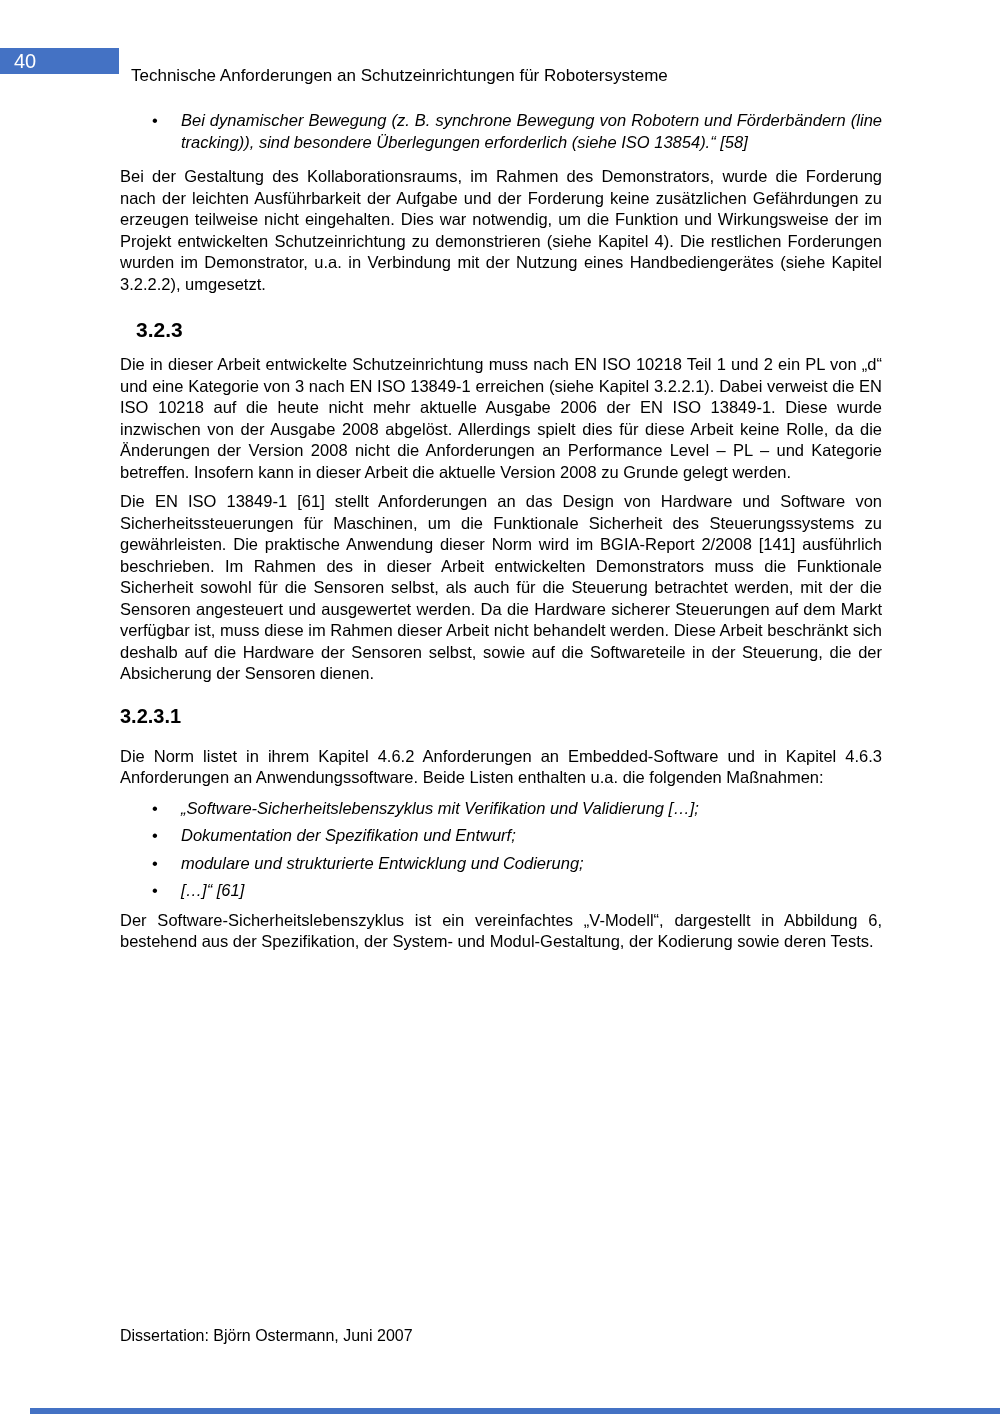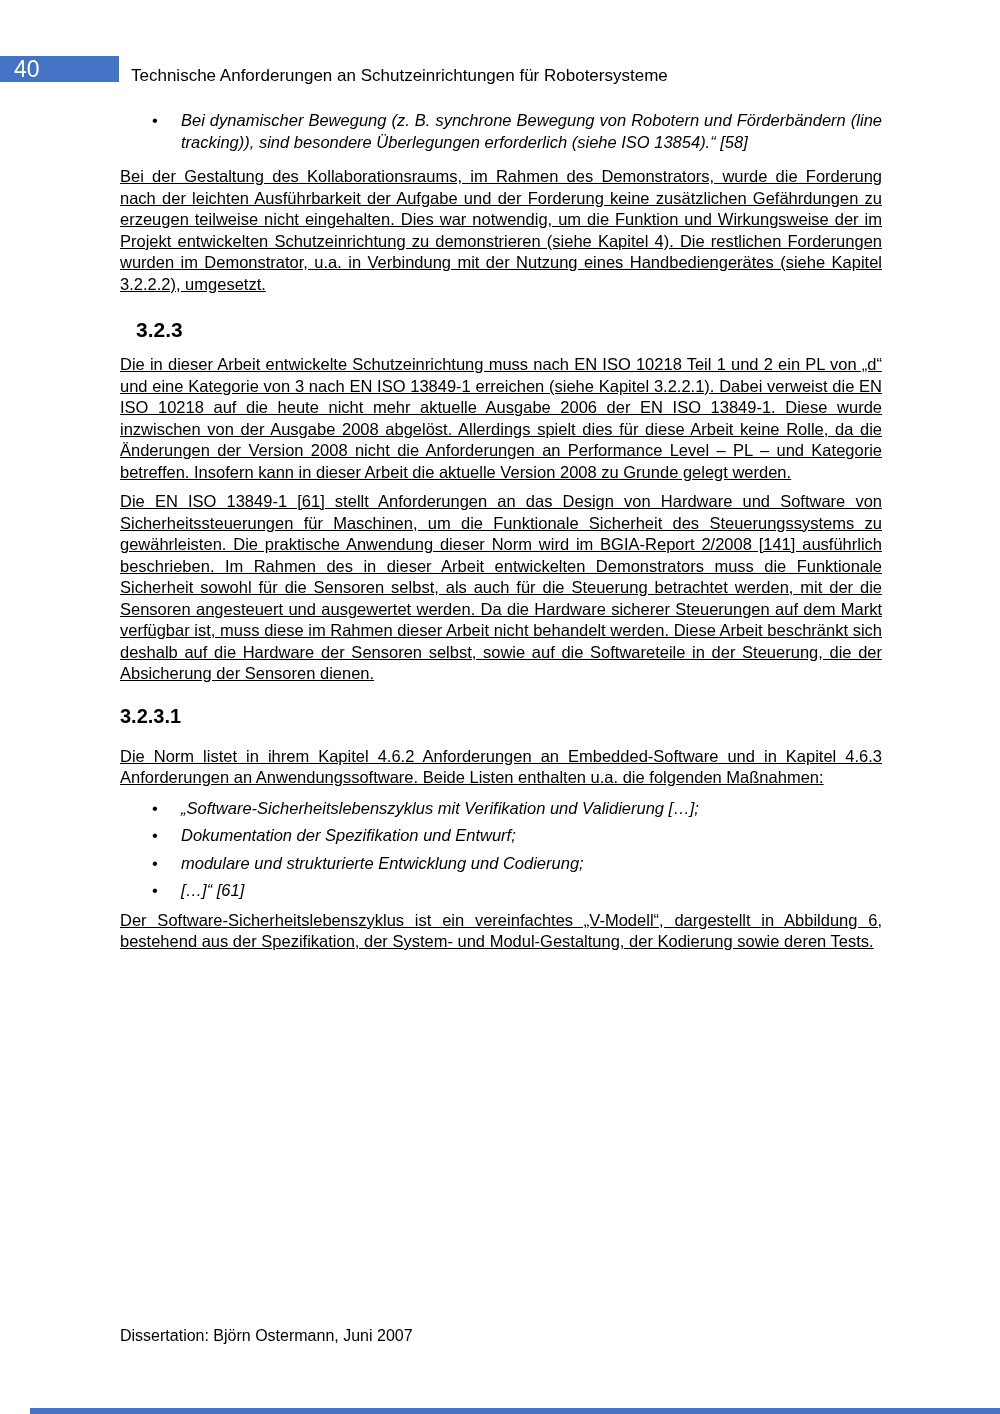--- a/index.html
+++ b/index.html
@@ -8,25 +8,25 @@
     width: 1000px;
     height: 1414px;
     background: #ffffff;
     font-family: "Liberation Sans", sans-serif;
     color: #000000;
     overflow: hidden;
   }
   
   .page-number-box {
     position: absolute;
-    left: 0; top: 56px;
+    left: 0; top: 48px;
     width: 119px; height: 26px;
     background: #4472C4;
     color: #ffffff;
-    font-size: 23px;
+    font-size: 20px;
     display: flex;
     align-items: center;
     padding-left: 14px;
     box-sizing: border-box;
   }
   .header-title {
     position: absolute;
     left: 131px; top: 63px;
     height: 26px;
     display: flex;
@@ -36,21 +36,21 @@
   }
   
   .content {
     position: absolute;
     left: 120px; top: 110px;
     width: 762px;
     font-size: 16.5px;
     line-height: 21.5px;
     text-align: justify;
   }
-  .para { margin: 8px 0 7px 0; text-decoration: underline; }
+  .para { margin: 8px 0 7px 0; }
   
   .bullet-item {
     display: flex;
     margin: 0 0 6px 32px;
   }
   .bullet-item.italic { font-style: italic; }
   .bullet-marker { flex: none; width: 29px; font-style: normal; }
   .bullet-text { flex: 1; text-align: justify; }
   .quote-list { margin-bottom: 13px; }
   .measure-list { margin-top: 9px; margin-bottom: 5px; }

